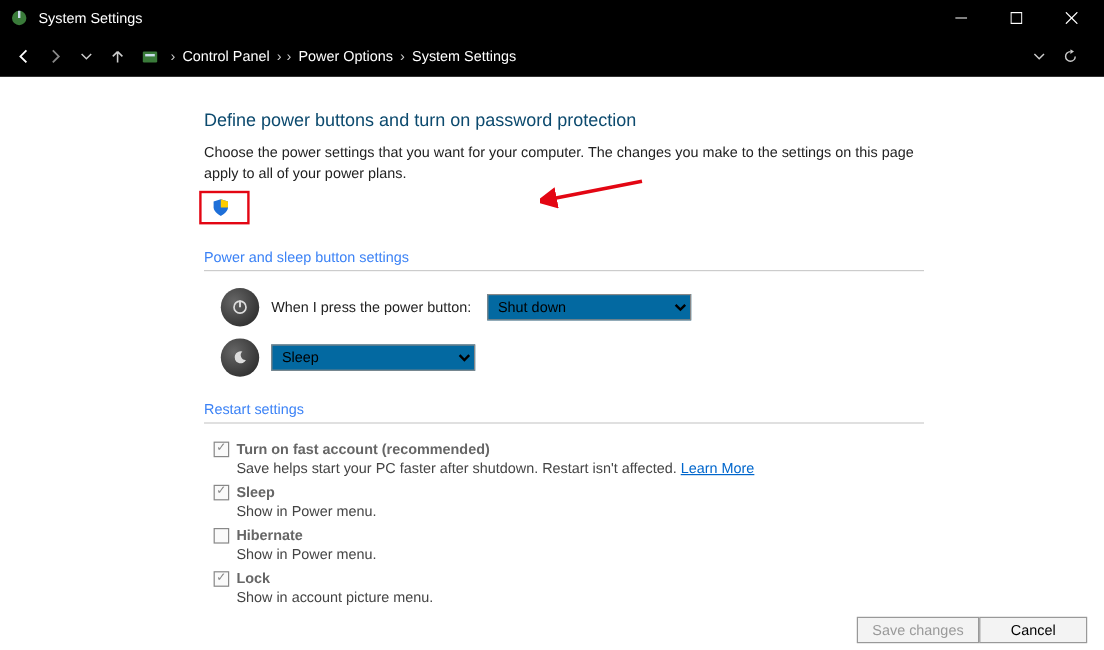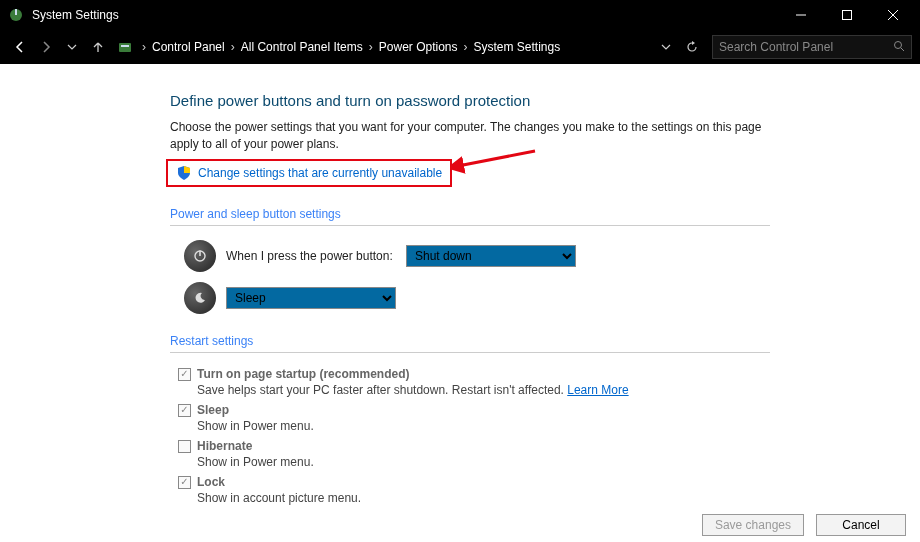--- a/index.html
+++ b/index.html
@@ -31,21 +31,21 @@
 .setting-row .label{width:180px;font-size:12px}
 select.combo{width:170px;height:22px;font-size:12px;border:1px solid #888;background:#0369a1;padding:0 4px}
 .shutdown-list{margin-left:8px}
 .chk-row{display:flex;align-items:flex-start;margin:6px 0}
 .chk{width:13px;height:13px;border:1px solid #888;margin-right:6px;margin-top:1px;display:flex;align-items:center;justify-content:center;background:#fafafa}
 .chk.checked::after{content:"✓";font-size:10px;color:#888;line-height:1}
 .chk-content{font-size:12px}
 .chk-label{font-weight:600;color:#666}
 .chk-desc{color:#444;margin-top:2px}
 .chk-desc a{color:#0066cc;text-decoration:underline}
-.footer{position:absolute;bottom:6px;right:14px;display:flex;gap:12px}
+.footer{position:absolute;bottom:6px;right:14px;display:flex;gap:0}
 .btn{min-width:90px;height:22px;border:1px solid #999;background:#f3f3f3;font-size:12px;padding:0 12px}
 .btn.disabled{color:#9a9a9a}
 </style>
 </head>
 <body>
 
 <div class="titlebar">
   <span class="app-icon">
     <svg width="16" height="16" viewBox="0 0 16 16">
         <circle cx="8" cy="8" r="6" fill="#3a7b3a"></circle>
@@ -95,59 +95,50 @@
   <span class="path-icon">
     <svg width="16" height="16" viewBox="0 0 16 16">
         <rect x="2" y="4" width="12" height="9" rx="1" fill="#3a7b3a"></rect>
         <rect x="4" y="6" width="8" height="2" fill="#cde"></rect>
       </svg>
   </span>
   <div class="breadcrumb">
     <span class="crumb-sep">›</span>
     <span class="crumb">Control Panel</span>
     <span class="crumb-sep">›</span>
-    <span class="crumb">All Control Panel Items</span>
     <span class="crumb-sep">›</span>
     <span class="crumb">Power Options</span>
     <span class="crumb-sep">›</span>
     <span class="crumb">System Settings</span>
   </div>
   <div class="path-tools">
     <div class="nav-btn">
         <svg width="10" height="10" viewBox="0 0 10 10">
           <path d="M1 3 L5 7 L9 3" stroke="#ccc" stroke-width="1.2" fill="none"></path>
         </svg>
       </div>
     <div class="nav-btn">
         <svg width="12" height="12" viewBox="0 0 12 12">
           <path d="M10 6 A4 4 0 1 1 6 2" stroke="#ccc" stroke-width="1.2" fill="none"></path>
           <path d="M6 0 L6 4 L9 2 Z" fill="#ccc"></path>
         </svg>
       </div>
-  </div>
-  <div class="searchbox">
-    <span class="placeholder">Search Control Panel</span>
-    <span><svg width="12" height="12" viewBox="0 0 12 12">
-          <circle cx="5" cy="5" r="3.5" stroke="#888" fill="none"></circle>
-          <line x1="8" y1="8" x2="11" y2="11" stroke="#888"></line>
-        </svg></span>
   </div>
 </div>
 
 <div class="content">
   <div class="heading">Define power buttons and turn on password protection</div>
   <div class="intro">Choose the power settings that you want for your computer. The changes you make to the settings on this page apply to all of your power plans.</div>
   <div class="unlock-row">
     <span class="shield-icon">
       <svg width="16" height="16" viewBox="0 0 16 16">
           <path d="M8 1 L14 3 V8 C14 12 8 15 8 15 C8 15 2 12 2 8 V3 Z" fill="#1e6fd8"></path>
           <path d="M8 1 L14 3 V8 H8 Z" fill="#ffcc00"></path>
         </svg>
     </span>
-    <span class="unlock-link">Change settings that are currently unavailable</span>
   </div>
 
   <svg class="annot-arrow" width="90" height="40">
     <defs>
         <marker id="ah" markerWidth="8" markerHeight="8" refX="2" refY="3" orient="auto">
           <path d="M0 0 L6 3 L0 6 Z" fill="#e30613"></path>
         </marker>
       </defs>
     <line x1="85" y1="3" x2="8" y2="18" stroke="#e30613" stroke-width="3" marker-end="url(#ah)"></line>
   </svg>
@@ -179,21 +170,21 @@
     </select>
   </div>
 
   <div class="section-label">Restart settings</div>
   <div class="section-underline"></div>
 
   <div class="shutdown-list">
     <div class="chk-row">
       <div class="chk checked"></div>
       <div class="chk-content">
-        <div class="chk-label">Turn on page startup (recommended)</div>
+        <div class="chk-label">Turn on fast account (recommended)</div>
         <div class="chk-desc"><span>Save helps start your PC faster after shutdown. Restart isn't affected. </span><a href="#">Learn More</a></div>
       </div>
     </div>
     <div class="chk-row">
       <div class="chk checked"></div>
       <div class="chk-content">
         <div class="chk-label">Sleep</div>
         <div class="chk-desc">Show in Power menu.</div>
       </div>
     </div>

